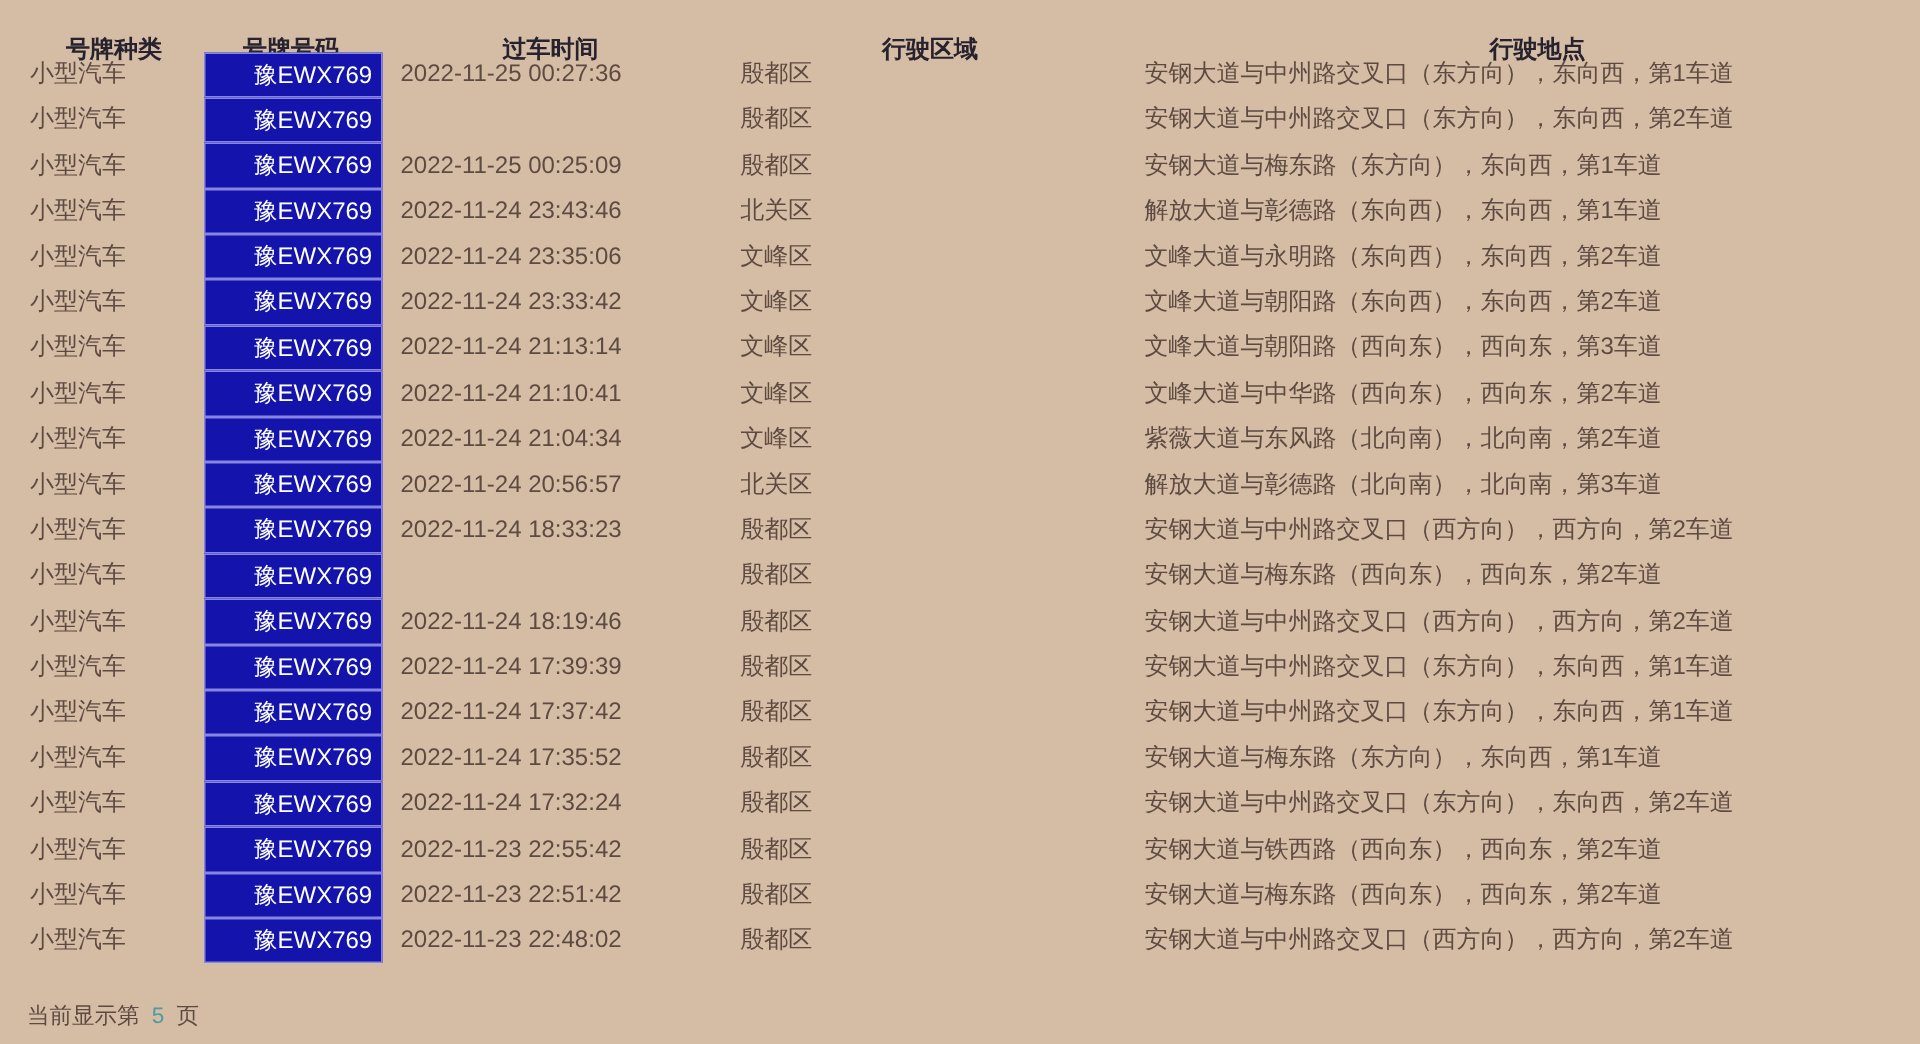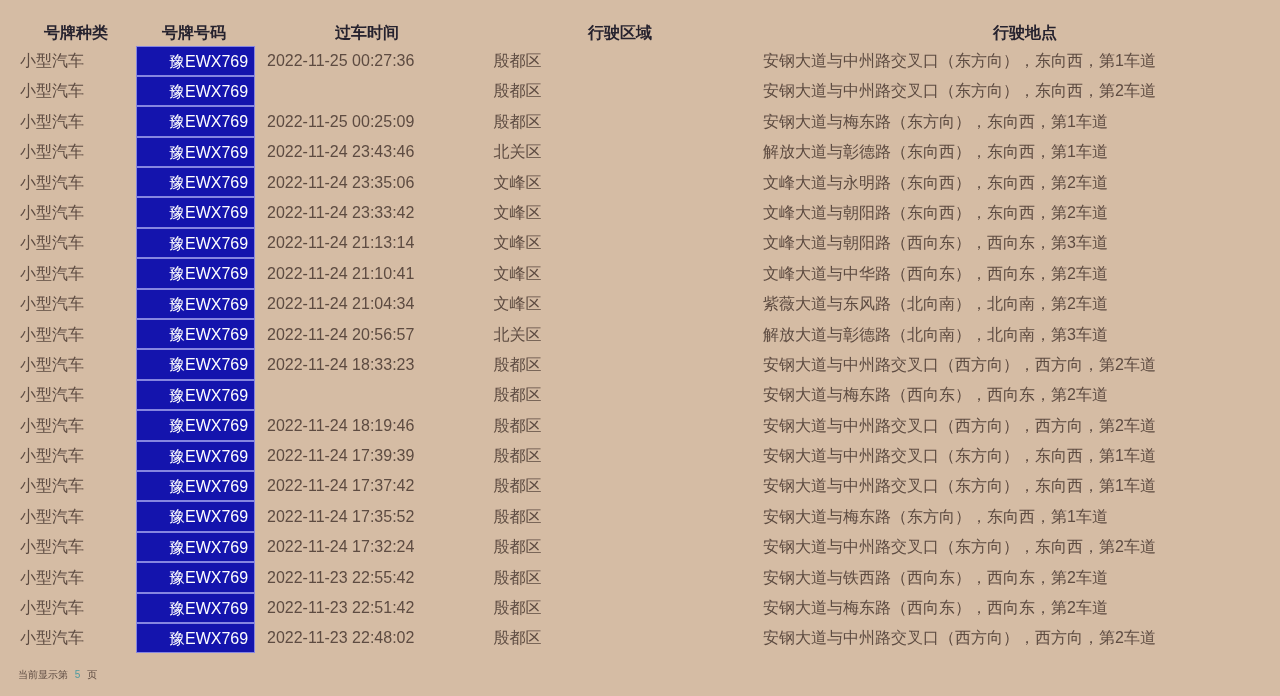--- a/index.html
+++ b/index.html
@@ -34,21 +34,21 @@
     font-size:16px;font-weight:700;color:var(--header-text);
     white-space:nowrap;
   }
   .col-label.c0{left:76px;}
   .col-label.c1{left:194px;}
   .col-label.c2{left:367px;text-align:center;}
   .col-label.c3{left:620px;}
   .col-label.c4{left:1025px;}
   
   .table-body{
-    position:absolute;top:46px;left:0;width:1280px;
+    position:absolute;top:35px;left:0;width:1280px;
     display:flex;flex-direction:column;
   }
   .row{
     position:relative;
     height:30.4px;flex:0 0 30.4px;
     font-size:16px;color:var(--body-text);
   }
   .cell{
     position:absolute;top:0;height:30.4px;line-height:30.4px;
     white-space:nowrap;
@@ -63,21 +63,21 @@
     line-height:29px;
     cursor:pointer;
     padding-left:32px;
   }
   .cell.time{left:267px;}
   .cell.district{left:455px;width:125px;text-align:center;}
   .cell.location{left:763px;}
   
   .footer{
     position:absolute;left:18px;top:668px;
-    font-size:10px;color:var(--body-text);
+    font-size:15px;color:var(--body-text);
     white-space:nowrap;
   }
   .footer .pagenum{color:var(--page-num);padding:0 4px;}
   .watermark{
     position:absolute;left:1240px;top:660px;
     font-size:23px;font-weight:700;color:var(--accent);
   }
 </style>
 </head>
 <body>

